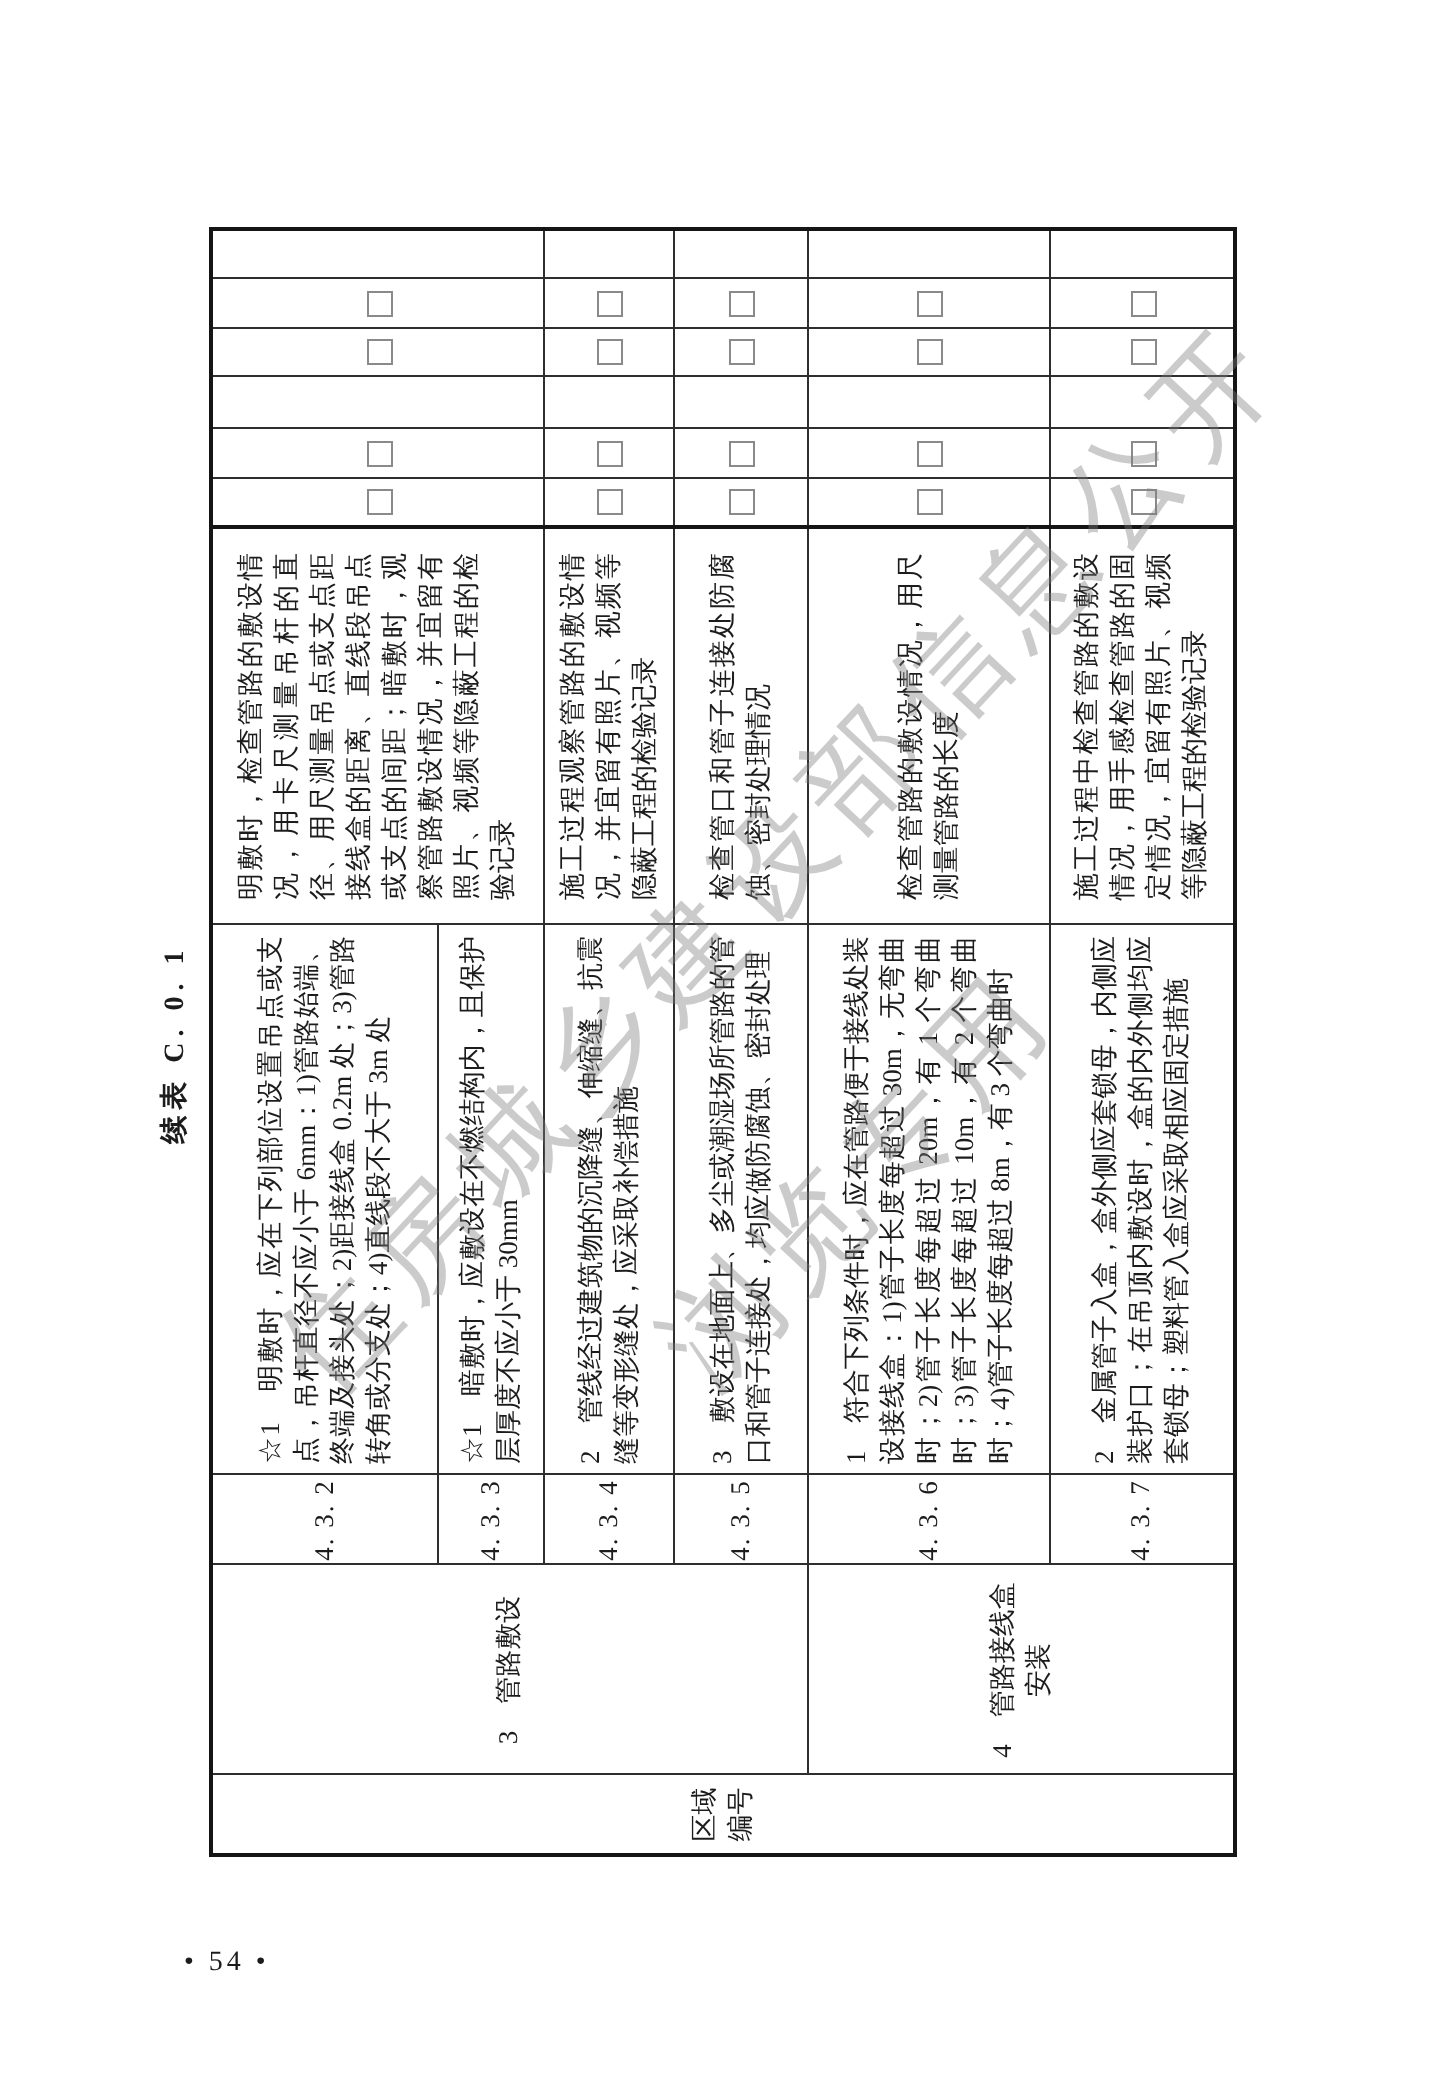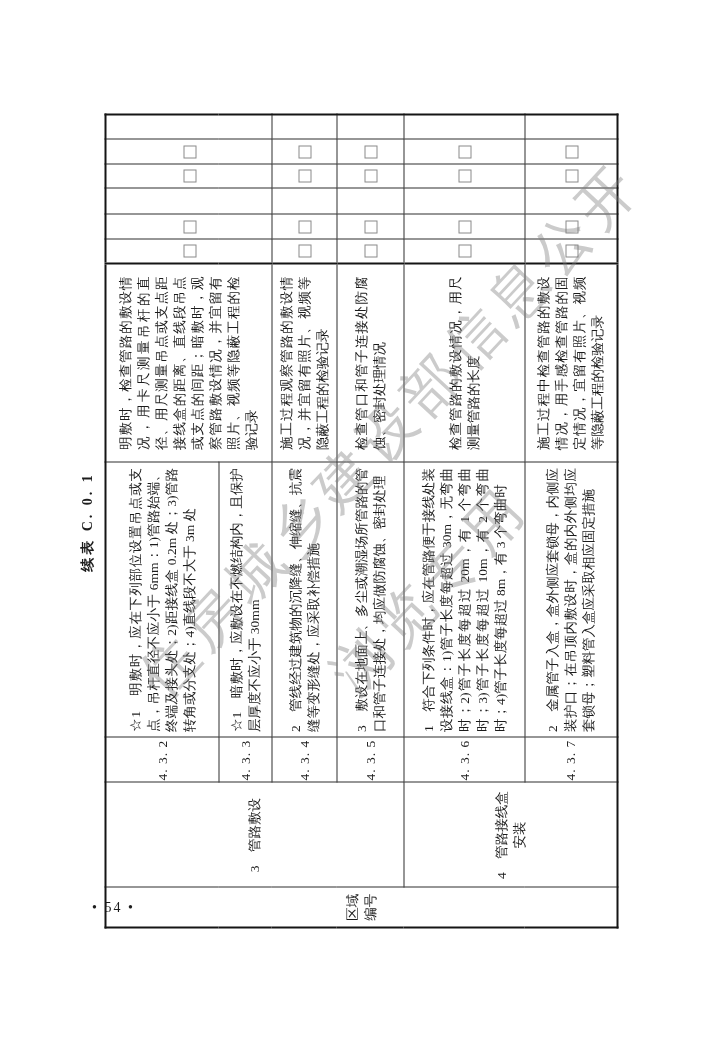--- a/index.html
+++ b/index.html
@@ -54,21 +54,21 @@
   }
   .wm1{
     left:-20px;top:400px;width:820px;font-size:57px;letter-spacing:7px;
     transform:rotate(-47deg);transform-origin:50% 50%;line-height:60px;
   }
   .wm2{
     left:230px;top:560px;width:400px;font-size:57px;letter-spacing:7px;
     transform:rotate(-47deg) ;transform-origin:50% 50%;line-height:60px;
   }
   #pageno{
-    position:absolute;left:92px;top:900px;font-size:14px;letter-spacing:2px;
+    position:absolute;left:92px;top:974px;font-size:14px;letter-spacing:2px;
   }
 </style>
 </head>
 <body>
 
 <div id="page">
 
   <div id="rotated">
     <div class="tbl-title">续表 C. 0. 1</div>
 

